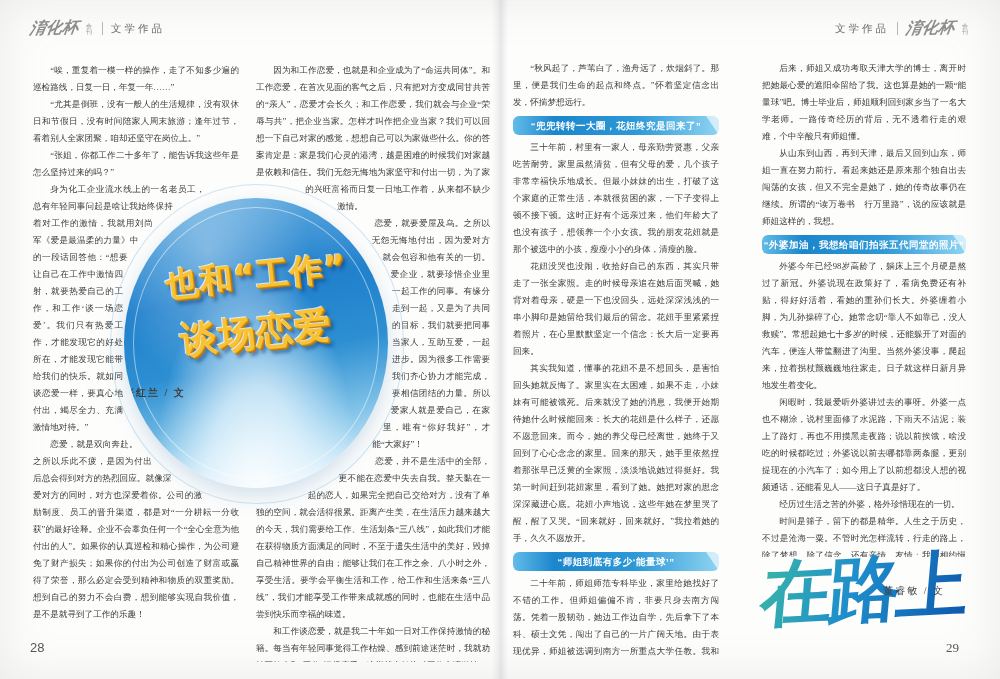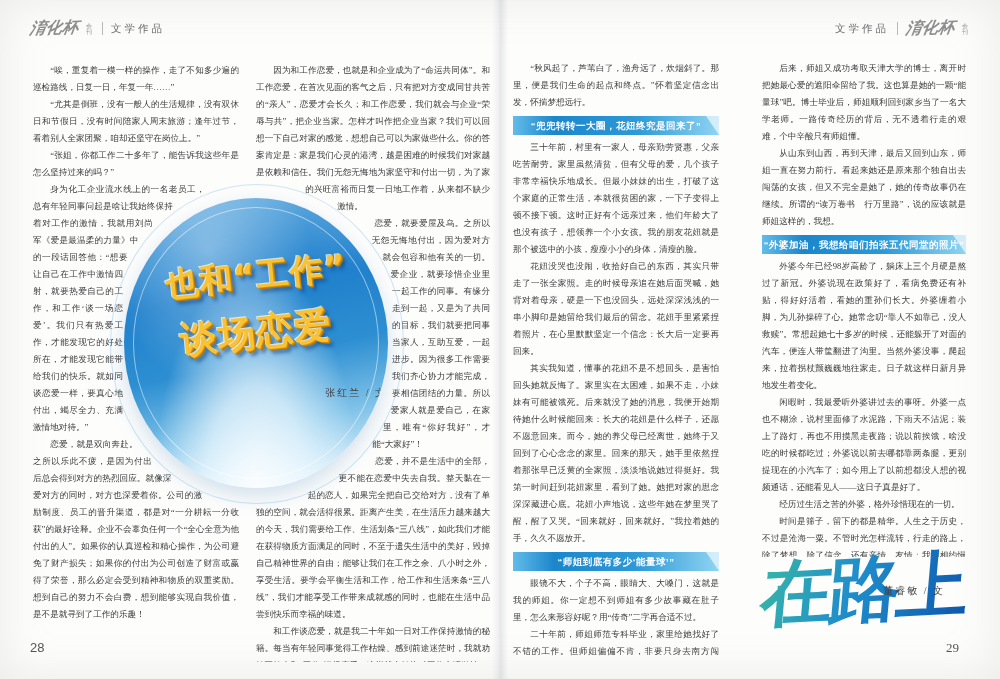--- a/index.html
+++ b/index.html
@@ -23,43 +23,43 @@
   .col1R{left:513px;top:60px;width:206px;height:602px;}
   .col2R{left:762px;top:60px;width:204px;height:497px;}
   .fl-r{float:right;} .fl-l{float:left;}
   .sp1{width:0;height:134px;}
   .cutR{clear:right;width:116px;height:296px;shape-outside:ellipse(142px 150px at 131px 147px);shape-margin:4px;}
   .cutL{clear:left;width:136px;height:296px;shape-outside:ellipse(142px 150px at 0px 147px);shape-margin:4px;}
   
   .hbar{height:19px;line-height:19px;margin:5px 0 4px;position:relative;color:#fff;
         font-weight:bold;font-size:9.5px;text-align:center;letter-spacing:.5px;
         font-family:"Liberation Sans",sans-serif;
-        background:linear-gradient(90deg,#62bce9 0%,#1c86cc 20%,#2e99d6 60%,#8fd4f2 100%);}
+        background:linear-gradient(90deg,#62bce9 0%,#1c86cc 20%,#2e99d6 60%,#8fd4f2 100%);border-radius:6px;}
   .hbar::after{content:"";position:absolute;right:0;top:0;width:0;height:0;border-style:solid;
         border-width:0 13px 19px 0;border-color:transparent rgba(255,255,255,.62) transparent transparent;}
   
   .ringOuter{position:absolute;left:110px;top:184px;width:292px;height:318px;border-radius:50%;
         border:1px solid rgba(150,200,235,.45);}
   .sphere{position:absolute;left:124px;top:198px;width:264px;height:290px;border-radius:50%;overflow:hidden;
         background:
           radial-gradient(ellipse at 50% 108%, rgba(255,255,255,.96) 0%, rgba(240,250,255,.72) 28%, rgba(255,255,255,0) 56%),
           radial-gradient(ellipse at 32% 18%, rgba(255,255,255,.38) 0%, rgba(255,255,255,0) 40%),
           linear-gradient(168deg,#4aa0dc 0%,#2080cc 34%,#2d8fd2 55%,#7fc2e8 75%,#d8eefb 92%,#f0f9fe 100%);
         box-shadow:0 8px 20px rgba(80,140,190,.25);}
   .swoosh{position:absolute;left:-46px;top:-76px;width:370px;height:250px;border-radius:50%;
         background:linear-gradient(200deg, rgba(255,255,255,.42) 0%, rgba(255,255,255,0) 55%);
         transform:rotate(-16deg);}
   .ringIn{position:absolute;inset:9px;border-radius:50%;border:1px solid rgba(255,255,255,.5);}
   .gold{position:absolute;width:100%;text-align:center;font-family:"DejaVu Sans",sans-serif;
         font-weight:bold;color:#f8c232;transform:rotate(-6deg);letter-spacing:1px;
         text-shadow:-1px -1px 0 rgba(255,255,255,.75),1px 1px 0 #d6920f,2px 2px 0 #b5770b,4px 5px 4px rgba(12,55,120,.6);}
   .l1{top:56px;font-size:33px;}
   .l2{top:110px;font-size:37px;}
-  .authorL{position:absolute;left:0;right:1px;top:188px;text-align:right;font-size:10px;
-        color:#3c3c3c;letter-spacing:2px;}
+  .authorL{position:absolute;left:0;right:8px;top:188px;text-align:left;font-size:10px;
+        color:#3c3c3c;letter-spacing:2px;font-weight:bold;}
   
   .titleArt{position:absolute;left:758px;top:543px;width:210px;height:92px;text-align:center;
         font-family:"DejaVu Sans",sans-serif;font-weight:bold;font-size:72px;line-height:92px;
         letter-spacing:-4px;transform:rotate(-3deg) skewX(-8deg);color:#1f8ecb;}
   @supports ((-webkit-background-clip:text) or (background-clip:text)){
     .titleArt{background:linear-gradient(105deg,#3ab8a4 0%,#1f8ecb 45%,#0d57ad 100%);
         -webkit-background-clip:text;background-clip:text;color:transparent;}
   }
   .authorR{position:absolute;left:845px;top:584px;width:100px;text-align:right;font-size:10px;
         color:#3c3c3c;letter-spacing:2px;}
@@ -121,21 +121,20 @@
       <span class="logo-sub">会刊</span>
     </div>
 
     <div class="col col1R">
         <div class="para">“秋风起了，芦苇白了，渔舟远了，炊烟斜了。那里，便是我们生命的起点和终点。”怀着坚定信念出发，怀揣梦想远行。</div>
         <div class="hbar">“兜兜转转一大圈，花妞终究是回来了”</div>
         <div class="para">三十年前，村里有一家人，母亲勤劳贤惠，父亲吃苦耐劳。家里虽然清贫，但有父母的爱，几个孩子非常幸福快乐地成长。但最小妹妹的出生，打破了这个家庭的正常生活，本就很贫困的家，一下子变得上顿不接下顿。这时正好有个远亲过来，他们年龄大了也没有孩子，想领养一个小女孩。我的朋友花妞就是那个被选中的小孩，瘦瘦小小的身体，清瘦的脸。</div>
         <div class="para">花妞没哭也没闹，收拾好自己的东西，其实只带走了一张全家照。走的时候母亲追在她后面哭喊，她背对着母亲，硬是一下也没回头，远处深深浅浅的一串小脚印是她留给我们最后的留念。花妞手里紧紧捏着照片，在心里默默坚定一个信念：长大后一定要再回来。</div>
         <div class="para">其实我知道，懂事的花妞不是不想回头，是害怕回头她就反悔了。家里实在太困难，如果不走，小妹妹有可能被饿死。后来就没了她的消息，我便开始期待她什么时候能回来：长大的花妞是什么样子，还愿不愿意回来。而今，她的养父母已经离世，她终于又回到了心心念念的家里。回来的那天，她手里依然捏着那张早已泛黄的全家照，淡淡地说她过得挺好。我第一时间赶到花妞家里，看到了她。她把对家的思念深深藏进心底。花妞小声地说，这些年她在梦里哭了醒，醒了又哭。“回来就好，回来就好。”我拉着她的手，久久不愿放开。</div>
         <div class="hbar">“师姐到底有多少‘能量球’”</div>
-        <div class="para">眼镜不大，个子不高，眼睛大、大嗓门，这就是我的师姐。你一定想不到师姐有多少故事藏在肚子里，怎么来形容好呢？用“传奇”二字再合适不过。</div>
         <div class="para">二十年前，师姐师范专科毕业，家里给她找好了不错的工作。但师姐偏偏不肯，非要只身去南方闯荡。凭着一股韧劲，她边工作边自学，先后拿下了本科、硕士文凭，闯出了自己的一片广阔天地。由于表现优异，师姐被选调到南方一所重点大学任教。我和师姐一年相聚的次数屈指可数，她总是笑着说，她的“能量球”一样不断成长。</div>
       </div>
     <div class="col col2R">
         <div class="para">后来，师姐又成功考取天津大学的博士，离开时把她最心爱的遮阳伞留给了我。这也算是她的一颗“能量球”吧。博士毕业后，师姐顺利回到家乡当了一名大学老师。一路传奇经历的背后，无不透着行走的艰难，个中辛酸只有师姐懂。</div>
         <div class="para">从山东到山西，再到天津，最后又回到山东，师姐一直在努力前行。看起来她还是原来那个独自出去闯荡的女孩，但又不完全是她了，她的传奇故事仍在继续。所谓的“读万卷书　行万里路”，说的应该就是师姐这样的，我想。</div>
         <div class="hbar">“外婆加油，我想给咱们拍张五代同堂的照片”</div>
         <div class="para">外婆今年已经98岁高龄了，躺床上三个月硬是熬过了新冠。外婆说现在政策好了，看病免费还有补贴，得好好活着，看她的重孙们长大。外婆缠着小脚，为儿孙操碎了心。她常念叨“靠人不如靠己，没人救赎”。常想起她七十多岁的时候，还能躲开了对面的汽车，便连人带筐翻进了沟里。当然外婆没事，爬起来，拉着拐杖颤巍巍地往家走。日子就这样日新月异地发生着变化。</div>
         <div class="para">闲暇时，我最爱听外婆讲过去的事呀。外婆一点也不糊涂，说村里面修了水泥路，下雨天不沾泥；装上了路灯，再也不用摸黑走夜路；说以前挨饿，啥没吃的时候都吃过；外婆说以前去哪都靠两条腿，更别提现在的小汽车了；如今用上了以前想都没人想的视频通话，还能看见人——这日子真是好了。</div>
         <div class="para">经历过生活之苦的外婆，格外珍惜现在的一切。</div>
         <div class="para">时间是筛子，留下的都是精华。人生之于历史，不过是沧海一粟。不管时光怎样流转，行走的路上，除了梦想，除了信念，还有亲情、友情；我们相约慢慢变老，见证走在路上的人生，永远精彩、永不褪色！</div>

